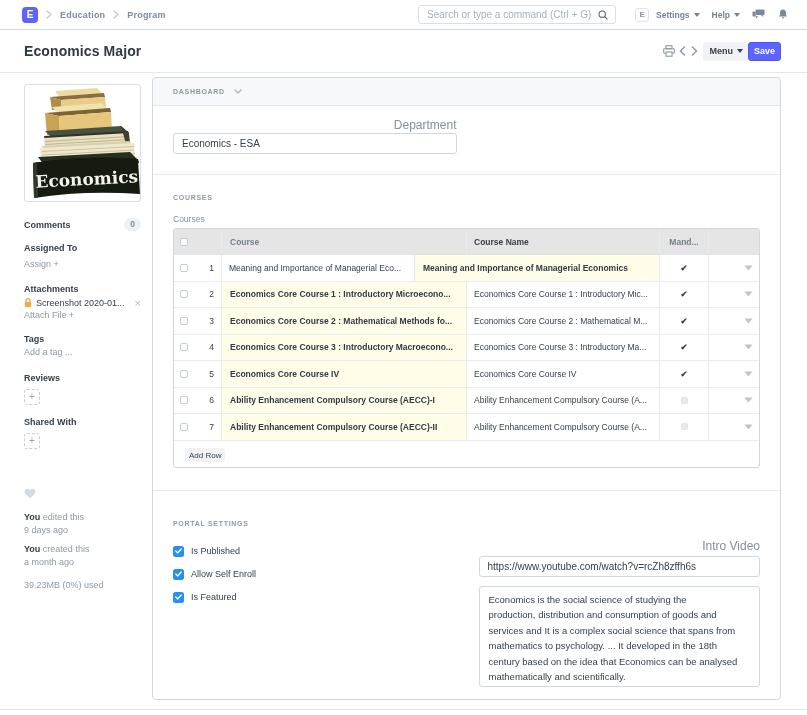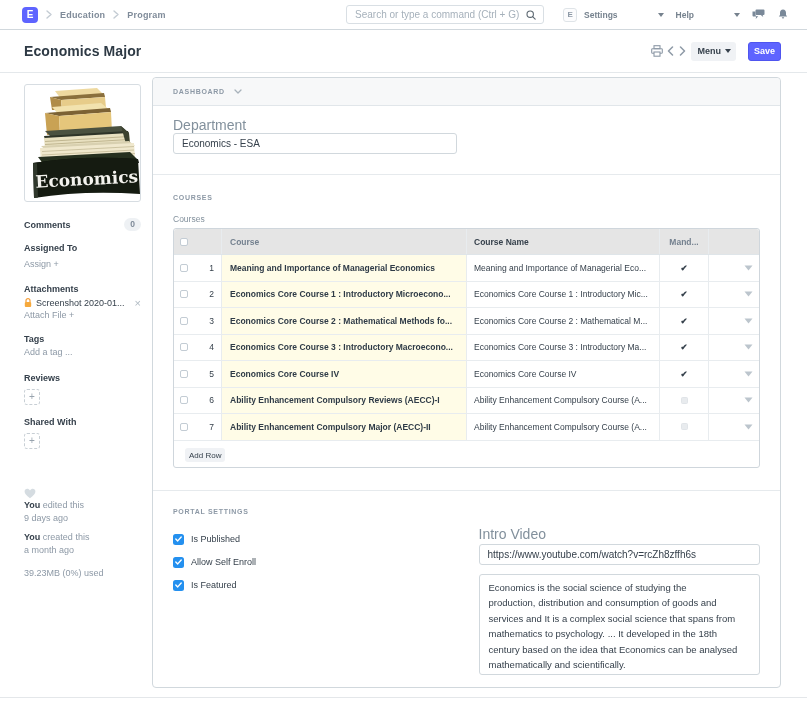--- a/index.html
+++ b/index.html
@@ -7,21 +7,21 @@
   .nowrap { white-space:nowrap; overflow:hidden; text-overflow:ellipsis; }
 
   
   .navbar { height:30px; border-bottom:1px solid #d1d8dd; display:flex; align-items:center; padding:0 19px 0 22px; background:#fff; }
   .logo { width:16px; height:16px; border-radius:4px; background:#5e64ff; color:#fff; font-size:10px; font-weight:bold; display:flex; align-items:center; justify-content:center; flex:none; text-decoration:none; }
   .crumb-sep { margin:0 8px; display:flex; align-items:center; }
   .crumb { font-size:9px; font-weight:bold; color:#7f8b99; letter-spacing:.2px; text-decoration:none; }
   .nav-search { margin-left:auto; width:198px; height:19px; border:1px solid #d9dfe4; border-radius:3px; display:flex; align-items:center; padding:0 7px 0 8px; background:#fff; }
   .nav-search input { border:none; outline:none; flex:1; font-size:10px; color:#36414c; font-family:inherit; background:transparent; }
   .nav-search input::placeholder { color:#a6b1bb; }
-  .nav-item { display:flex; align-items:center; color:#76828e; font-size:8.5px; font-weight:bold;gap:36px; }
+  .nav-item { display:flex; align-items:center; color:#76828e; font-size:8.5px; font-weight:bold; }
   .avatar-sq { width:14px; height:14px; margin-left:19px; border:1px solid #dfe4e8; border-radius:3px; background:#fcfcfd; color:#8d99a6; font-size:8px; font-weight:bold; display:flex; align-items:center; justify-content:center; }
   .caret { width:0; height:0; border-left:3.5px solid transparent; border-right:3.5px solid transparent; border-top:4px solid #76828e; margin-left:4px; }
 
   
   .page-head { height:43px; display:flex; align-items:center; padding:0 26px 0 24px; border-bottom:1px solid #e4e8eb; background:#fff;gap:11px; }
   .page-title { font-size:14px; font-weight:bold; color:#2e3a45; letter-spacing:.1px; }
   .head-actions { margin-left:auto; display:flex; align-items:center;justify-content:center; }
   .icon-btn { display:flex; align-items:center; justify-content:center; background:none; border:none; cursor:pointer; padding:0; }
   .btn { border:none; border-radius:3px; height:19px; font-family:inherit; font-size:9px; font-weight:bold; display:flex; align-items:center; justify-content:center; cursor:pointer; }
   .btn-default { background:#f0f2f5; color:#36414c; padding:0 5px 0 6px; }
@@ -47,21 +47,21 @@
   .dash-band { height:28px; background:#f7f8f9; border-bottom:1px solid #e1e6ea; border-radius:4px 4px 0 0; display:flex; align-items:center; padding:0 20px; }
   .sec-label { font-size:7px; font-weight:bold; letter-spacing:.7px; color:#8d99a6; }
   .chev-down { margin-left:9px; display:flex; align-items:center; }
 
   .sec { padding:0 20px; }
   .sec-fields { padding-top:14px; padding-bottom:20px; border-bottom:1px solid #e6eaed; }
   .form-cols { display:flex; }
   .fcol { width:50%; }
   .fcol-1 { padding-right:10px; }
   .fcol-2 { padding-left:12px; }
-  .ctl-label { font-size:14px; color:#82909c; margin-bottom:2px; line-height:11px; }
+  .ctl-label { font-size:12px; color:#82909c; margin-bottom:2px; line-height:11px;text-align:right; }
   .ctl-input { width:100%; height:21px; border:1px solid #d1d8dd; border-radius:3px; padding:0 8px; font-size:10px; color:#36414c; font-family:inherit; background:#fff; outline:none; }
 
   .sec-courses { padding-top:19px; padding-bottom:22px; border-bottom:1px solid #e6eaed; }
   .sec-courses .sec-label { display:block; margin-bottom:12px; line-height:8px; }
   .grid-field-label { font-size:8.5px; color:#82909c; line-height:11px; margin-bottom:3px; }
 
   .grid { border:1px solid #cfd6dc; border-radius:3px; }
   .g-row { display:flex; align-items:stretch; height:26.5px; border-bottom:1px solid #e8ecef; }
   .g-head { height:26px; background:#e5e5e5; border-bottom:1px solid #dfe5e9; color:#74818f; font-weight:bold; border-radius:3px 3px 0 0; }
   .g-cell { display:flex; align-items:center; border-right:1px solid #e8ecef; font-size:8.5px; overflow:hidden; }
@@ -71,21 +71,21 @@
   .g-row:not(.g-head) .c-course { background:#fffce7; font-weight:bold; color:#2f3b47; }
   .c-name { width:193px; flex:none; padding:0 7px; color:#36414c; }
   .c-mand { width:49px; flex:none; justify-content:center; }
   .c-toggle { flex:1; border-right:none; justify-content:flex-end; padding-right:6px; }
   .gcheckbox { width:8px; height:8px; border:1px solid #c3ccd4; border-radius:2px; background:#fff; flex:none; }
   .tick { font-size:8.5px; color:#36414c; font-weight:bold; }
   .offbox { width:7px; height:7px; border-radius:1.5px; background:#e8ebee; border:1px solid #e0e4e8; }
   .g-footer { height:26px; display:flex; align-items:center; padding:3px 0 0 11px; }
   .add-row-btn { background:#f0f2f5; color:#36414c; border:none; border-radius:3px; height:14px; padding:0 4px; font-size:8px; font-family:inherit; cursor:pointer; }
 
-  .sec-portal { padding-top:17px; padding-bottom:12px; }
+  .sec-portal { padding-top:29px; padding-bottom:12px; }
   .sec-portal .sec-label { display:block; margin-bottom:13px; line-height:8px; }
   .chk-col { margin-top:5px; }
   .chk-row { display:flex; align-items:center; margin-bottom:12px; }
   .chk-box { width:11px; height:11px; border-radius:2.5px; background:#2490ef; display:flex; align-items:center; justify-content:center; flex:none; }
   .chk-label { margin-left:7px; font-size:9px; color:#36414c; }
   .ctl-textarea { display:block; width:100%; height:101px; border:1px solid #d1d8dd; border-radius:3px; padding:5px 9px; font-size:9.5px; line-height:15.5px; color:#36414c; font-family:inherit; resize:none; outline:none; overflow:hidden; }
   .lbl-intro { margin-bottom:5px; line-height:10px; }
   .gap9 { height:9px; }
   .lbl-desc { margin-bottom:3px; line-height:10px; }
 
@@ -159,21 +159,21 @@
     </button>
     <button class="icon-btn" style="margin-right:5px;">
       <svg width="7" height="10" viewBox="0 0 7 10">
           <polyline points="1.5,1 5.5,5 1.5,9" fill="none" stroke="#8d99a6" stroke-width="1.5" stroke-linecap="round" stroke-linejoin="round"></polyline>
         </svg>
     </button>
     <button class="btn btn-default">
       <span>Menu</span>
       <span class="caret"></span>
     </button>
-    <button class="btn btn-primary" style="margin-left:12px;">
+    <button class="btn btn-primary" style="margin-left:0;">
       <span>Save</span>
     </button>
   </div>
 </header>
 
 <div class="layout">
 
   <aside class="sidebar">
     <div class="img-box">
       <svg width="115" height="116" viewBox="0 0 115 116">
@@ -246,21 +246,21 @@
 
     <div style="margin-top:11px;" class="sb-h">Shared With</div>
     <div style="margin-top:5px;" class="dash-plus">+</div>
 
     <div style="margin-top:39px; height:11px; line-height:0;">
       <svg width="12" height="11" viewBox="0 0 12 11">
           <path d="M6 10.2 C2.2 7.4 0.6 5.4 0.6 3.4 C0.6 1.9 1.8 0.8 3.2 0.8 C4.3 0.8 5.3 1.4 6 2.4 C6.7 1.4 7.7 0.8 8.8 0.8 C10.2 0.8 11.4 1.9 11.4 3.4 C11.4 5.4 9.8 7.4 6 10.2 Z" fill="#d5dce1"></path>
         </svg>
     </div>
 
-    <div style="">
+    <div style="margin-top:12px;">
       <span class="sb-h">You</span>
       <span class="sb-muted">edited this</span>
       <div class="sb-muted" style="margin-top:1px;">9 days ago</div>
     </div>
     <div style="margin-top:7px;">
       <span class="sb-h">You</span>
       <span class="sb-muted">created this</span>
       <div class="sb-muted" style="margin-top:1px;">a month ago</div>
     </div>
 
@@ -301,22 +301,22 @@
           <div class="g-cell c-name">Course Name</div>
           <div class="g-cell c-mand">Mand...</div>
           <div class="g-cell c-toggle"></div>
         </div>
         <div id="grid-rows">
             <div class="g-row">
               <div class="g-cell c-check">
                 <span class="gcheckbox"></span>
                 <span class="ridx">1</span>
               </div>
+              <div class="g-cell c-name nowrap">Meaning and Importance of Managerial Eco...</div>
               <div class="g-cell c-course nowrap">Meaning and Importance of Managerial Economics</div>
-              <div class="g-cell c-name nowrap">Meaning and Importance of Managerial Eco...</div>
               <div class="g-cell c-mand">
                 <span class="tick">✔</span>
               </div>
               <div class="g-cell c-toggle">
                 <svg width="9" height="6" viewBox="0 0 9 6">
                   <polygon points="0.5,0.5 8.5,0.5 4.5,5.5" fill="#bcc5cd"></polygon>
                 </svg>
               </div>
             </div>
             <div class="g-row">
@@ -381,37 +381,37 @@
                 <svg width="9" height="6" viewBox="0 0 9 6">
                   <polygon points="0.5,0.5 8.5,0.5 4.5,5.5" fill="#bcc5cd"></polygon>
                 </svg>
               </div>
             </div>
             <div class="g-row">
               <div class="g-cell c-check">
                 <span class="gcheckbox"></span>
                 <span class="ridx">6</span>
               </div>
-              <div class="g-cell c-course nowrap">Ability Enhancement Compulsory Reviews (AECC)-I</div>
+              <div class="g-cell c-course nowrap">Ability Enhancement Compulsory Course (AECC)-I</div>
               <div class="g-cell c-name nowrap">Ability Enhancement Compulsory Course (A...</div>
               <div class="g-cell c-mand">
                 <span class="offbox"></span>
               </div>
               <div class="g-cell c-toggle">
                 <svg width="9" height="6" viewBox="0 0 9 6">
                   <polygon points="0.5,0.5 8.5,0.5 4.5,5.5" fill="#bcc5cd"></polygon>
                 </svg>
               </div>
             </div>
             <div class="g-row">
               <div class="g-cell c-check">
                 <span class="gcheckbox"></span>
                 <span class="ridx">7</span>
               </div>
-              <div class="g-cell c-course nowrap">Ability Enhancement Compulsory Major (AECC)-II</div>
+              <div class="g-cell c-course nowrap">Ability Enhancement Compulsory Course (AECC)-II</div>
               <div class="g-cell c-name nowrap">Ability Enhancement Compulsory Course (A...</div>
               <div class="g-cell c-mand">
                 <span class="offbox"></span>
               </div>
               <div class="g-cell c-toggle">
                 <svg width="9" height="6" viewBox="0 0 9 6">
                   <polygon points="0.5,0.5 8.5,0.5 4.5,5.5" fill="#bcc5cd"></polygon>
                 </svg>
               </div>
             </div>

